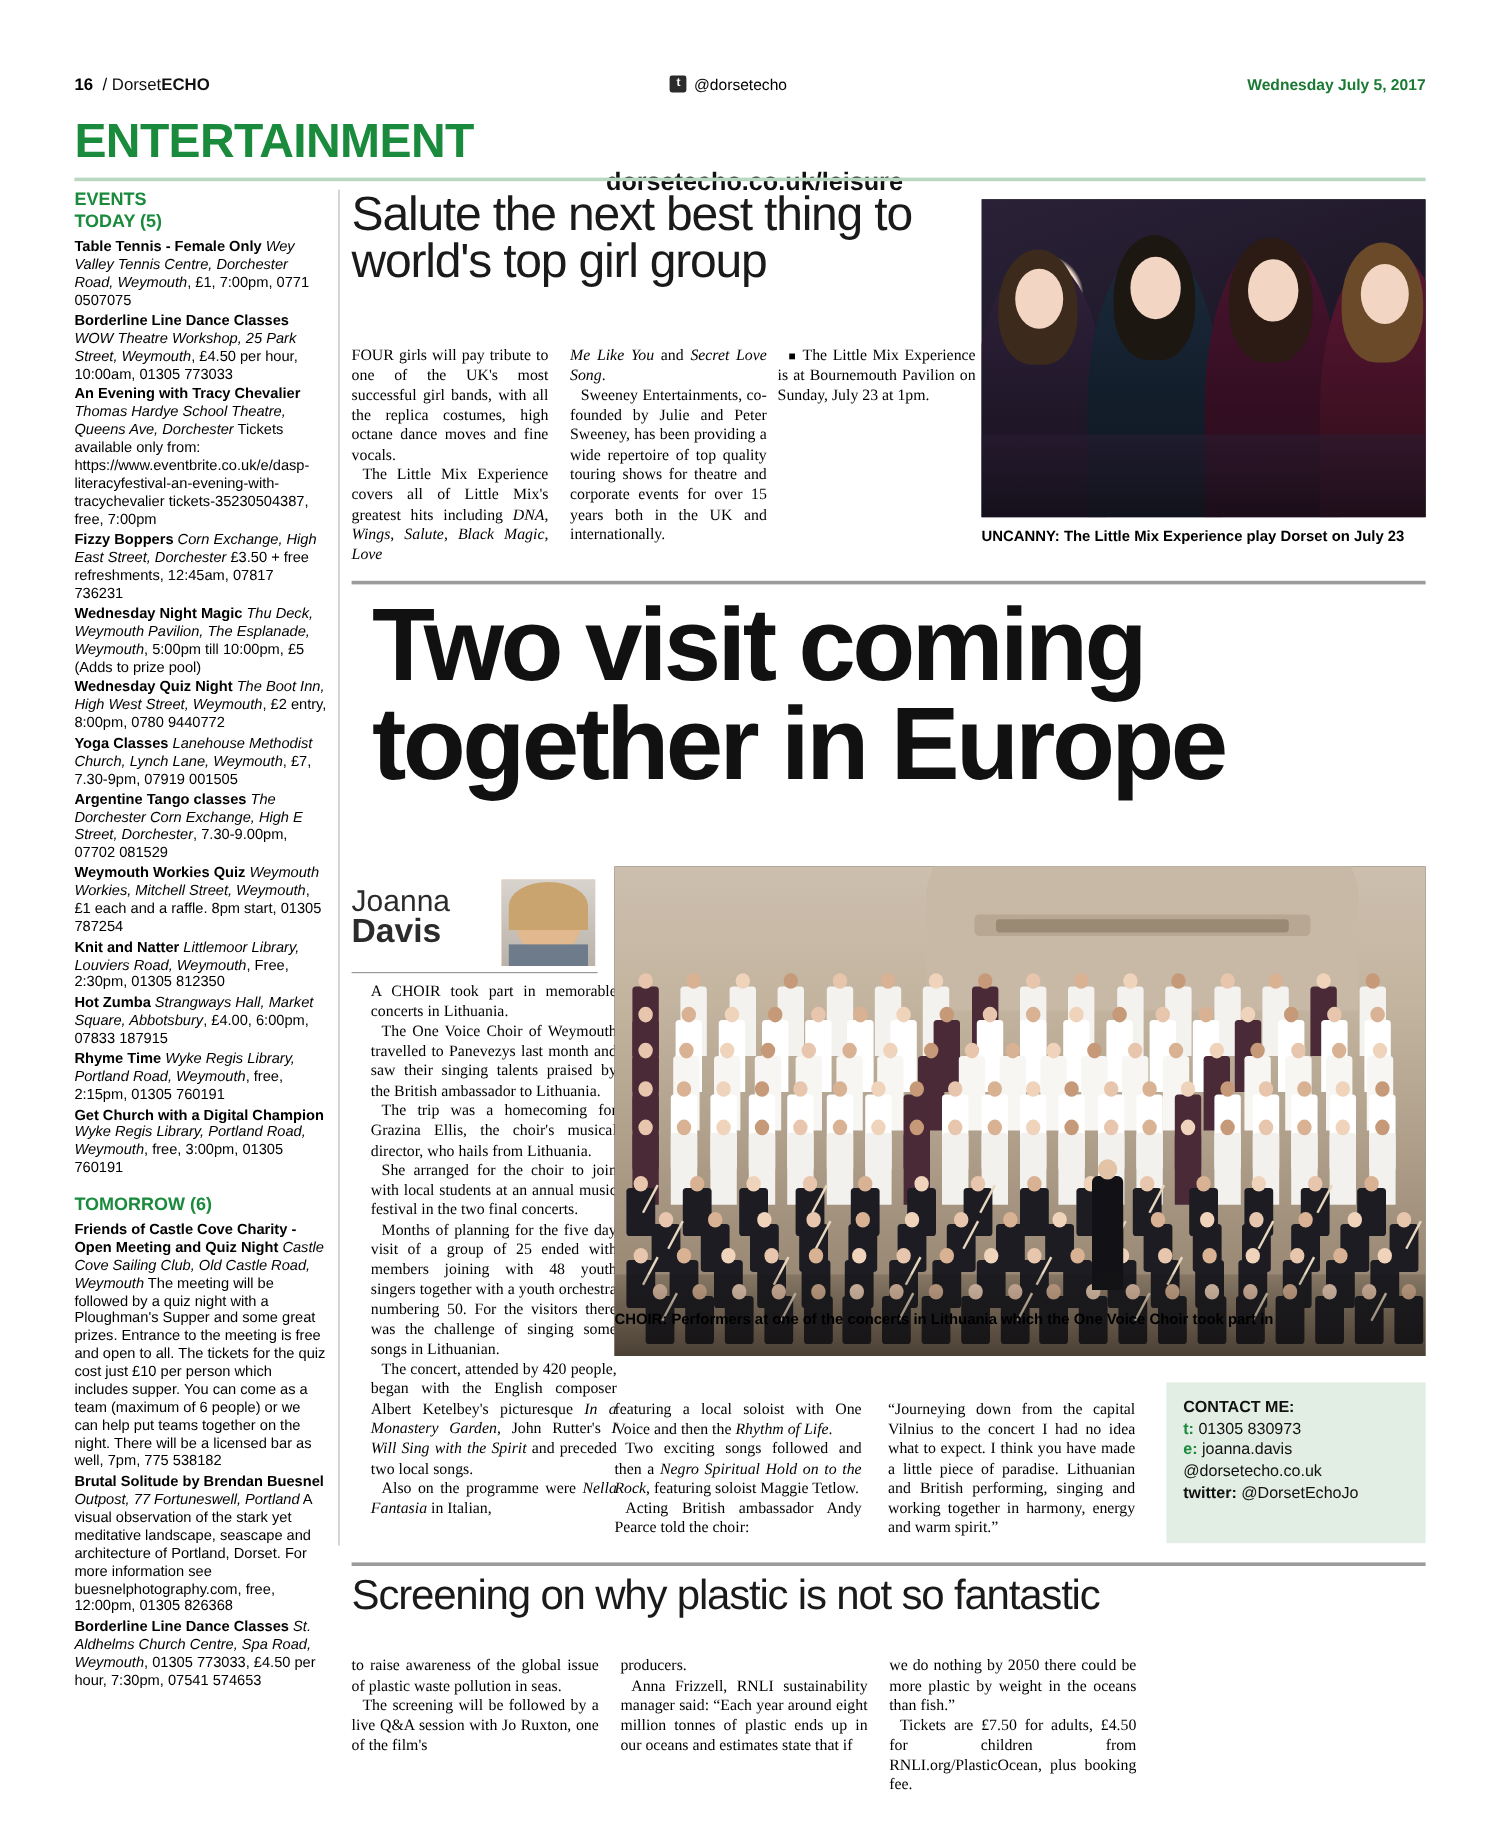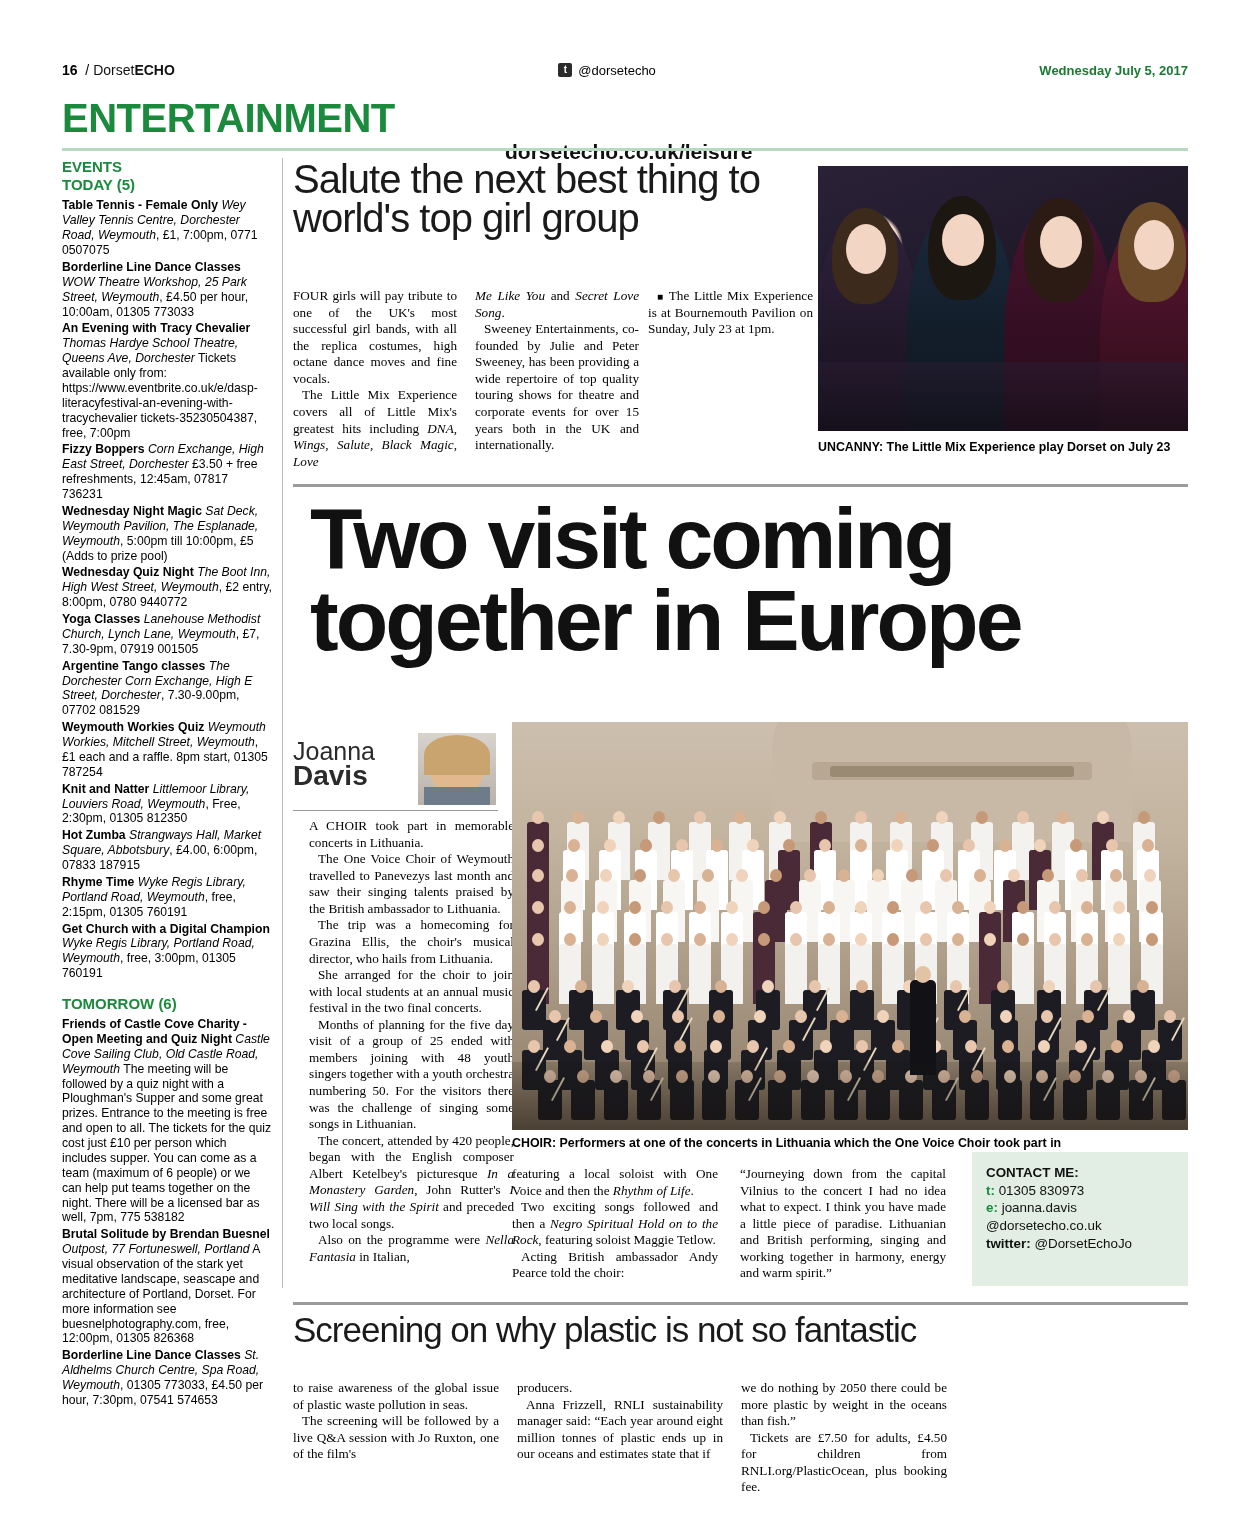--- a/index.html
+++ b/index.html
@@ -133,21 +133,21 @@
   .by-rule {
     position:absolute; left:293px; top:810px; width:205px; height:1px; background:#999;
   }
 
   .s2-c1 { position:absolute; left:309px; top:818px; width:205px; }
   .s2-photo {
     position:absolute; left:512px; top:722px; width:676px; height:408px;
     overflow:hidden; background:#6a5a4a;
   }
   .s2-cap {
-    position:absolute; left:512px; top:1136px; width:676px;
+    position:absolute; left:512px; top:1092px; width:676px;
     font-family:"Liberation Sans", sans-serif;
     font-size:12.4px; font-weight:bold; line-height:1.2;
   }
   .s2-c2 { position:absolute; left:512px; top:1166px; width:206px; }
   .s2-c3 { position:absolute; left:740px; top:1166px; width:206px; }
   .contact-box {
     position:absolute; left:972px; top:1152px; width:216px; height:134px;
     background:#e2eee4; padding:12px 12px 10px 14px;
     font-family:"Liberation Sans", sans-serif;
     font-size:13.4px; line-height:1.32; color:#111;
@@ -208,21 +208,21 @@
   <div class="events-col">
     <div class="ev-head">
       <span>EVENTS</span><br>
       <span>TODAY (5)</span>
     </div>
     <div id="today-list">
         <div class="ev-item"><b>Table Tennis - Female Only </b><i>Wey Valley Tennis Centre, Dorchester Road, Weymouth</i><span>, £1, 7:00pm, 0771 0507075</span></div>
         <div class="ev-item"><b>Borderline Line Dance Classes </b><i>WOW Theatre Workshop, 25 Park Street, Weymouth</i><span>, £4.50 per hour, 10:00am, 01305 773033</span></div>
         <div class="ev-item"><b>An Evening with Tracy Chevalier </b><i>Thomas Hardye School Theatre, Queens Ave, Dorchester</i><span> Tickets available only from: https://www.eventbrite.co.uk/e/dasp-literacyfestival-an-evening-with-tracychevalier tickets-35230504387, free, 7:00pm</span></div>
         <div class="ev-item"><b>Fizzy Boppers </b><i>Corn Exchange, High East Street, Dorchester</i><span> £3.50 + free refreshments, 12:45am, 07817 736231</span></div>
-        <div class="ev-item"><b>Wednesday Night Magic </b><i>Sat Deck, Weymouth Pavilion, The Esplanade, Weymouth</i><span>, 5:00pm till 10:00pm, £5 (Adds to prize pool)</span></div>
+        <div class="ev-item"><b>Wednesday Night Magic </b><i>Thu Deck, Weymouth Pavilion, The Esplanade, Weymouth</i><span>, 5:00pm till 10:00pm, £5 (Adds to prize pool)</span></div>
         <div class="ev-item"><b>Wednesday Quiz Night </b><i>The Boot Inn, High West Street, Weymouth</i><span>, £2 entry, 8:00pm, 0780 9440772</span></div>
         <div class="ev-item"><b>Yoga Classes </b><i>Lanehouse Methodist Church, Lynch Lane, Weymouth</i><span>, £7, 7.30-9pm, 07919 001505</span></div>
         <div class="ev-item"><b>Argentine Tango classes </b><i>The Dorchester Corn Exchange, High E Street, Dorchester</i><span>, 7.30-9.00pm, 07702 081529</span></div>
         <div class="ev-item"><b>Weymouth Workies Quiz </b><i>Weymouth Workies, Mitchell Street, Weymouth</i><span>, £1 each and a raffle. 8pm start, 01305 787254</span></div>
         <div class="ev-item"><b>Knit and Natter </b><i>Littlemoor Library, Louviers Road, Weymouth</i><span>, Free, 2:30pm, 01305 812350</span></div>
         <div class="ev-item"><b>Hot Zumba </b><i>Strangways Hall, Market Square, Abbotsbury</i><span>, £4.00, 6:00pm, 07833 187915</span></div>
         <div class="ev-item"><b>Rhyme Time </b><i>Wyke Regis Library, Portland Road, Weymouth</i><span>, free, 2:15pm, 01305 760191</span></div>
         <div class="ev-item"><b>Get Church with a Digital Champion </b><i>Wyke Regis Library, Portland Road, Weymouth</i><span>, free, 3:00pm, 01305 760191</span></div>
       </div>
     <div class="ev-head2">TOMORROW (6)</div>

